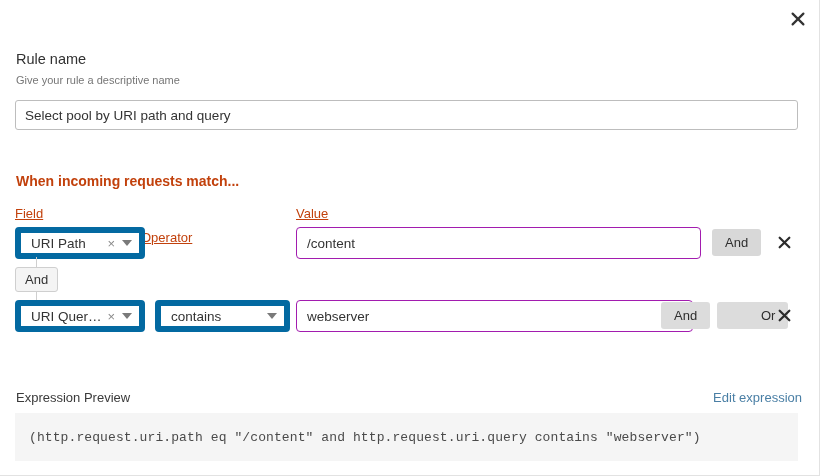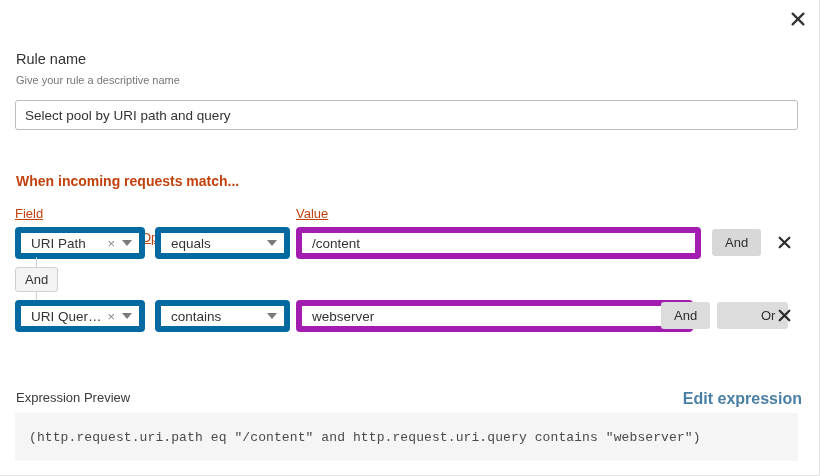--- a/index.html
+++ b/index.html
@@ -153,21 +153,21 @@
     border-top: 6px solid #7a7a7a;
     margin-left: 2px;
   }
   .select-operator .caret { margin-left: auto; }
 
   .value-input {
     position: absolute;
     left: 296px;
     height: 32px;
     box-sizing: border-box;
-    border: 6px solid #a21caf;
+    border: 1px solid #a21caf;
     border-radius: 4px;
     background: #fff;
     font-family: "Liberation Sans", sans-serif;
     font-size: 13.5px;
     color: #333333;
     padding: 0 10px;
     outline: none;
   }
   .value-input-1 { width: 405px; }
   .value-input-2 { width: 397px; }
@@ -246,25 +246,24 @@
     position: absolute;
     left: 16px;
     top: 390px;
     font-size: 13px;
     color: #3a3a3a;
   }
   .edit-expression {
     position: absolute;
     right: 17px;
     top: 390px;
-    font-size: 16px;
+    font-size: 13px;
     color: #4a7fa5;
     text-decoration: none;
     cursor: pointer;
-    font-weight: bold;
   }
   .preview-box {
     position: absolute;
     left: 15px;
     top: 413px;
     width: 783px;
     height: 48px;
     box-sizing: border-box;
     background: #f5f5f5;
     display: flex;
@@ -301,24 +300,20 @@
   <div class="col-head col-head-operator">Operator</div>
   <div class="col-head col-head-value">Value</div>
 
   <div class="cond-row cond-row-1">
     <div class="select-box select-field">
       <span class="select-text">URI Path</span>
       <span class="clear-x">×</span>
       <span class="caret"></span>
     </div>
 
-    <div class="select-box select-operator">
-      <span class="select-text">equals</span>
-      <span class="caret"></span>
-    </div>
 
     <input class="value-input value-input-1" type="text" value="/content" style="">
 
     <button class="logic-btn btn-and-r1">And</button>
 
     <button class="row-delete del-r1">
       <svg width="13" height="13" viewBox="0 0 14 14">
         <path d="M1.8 1.8 L12.2 12.2 M12.2 1.8 L1.8 12.2" stroke="#2b2b2b" stroke-width="2.4" stroke-linecap="round"></path>
       </svg>
     </button>

